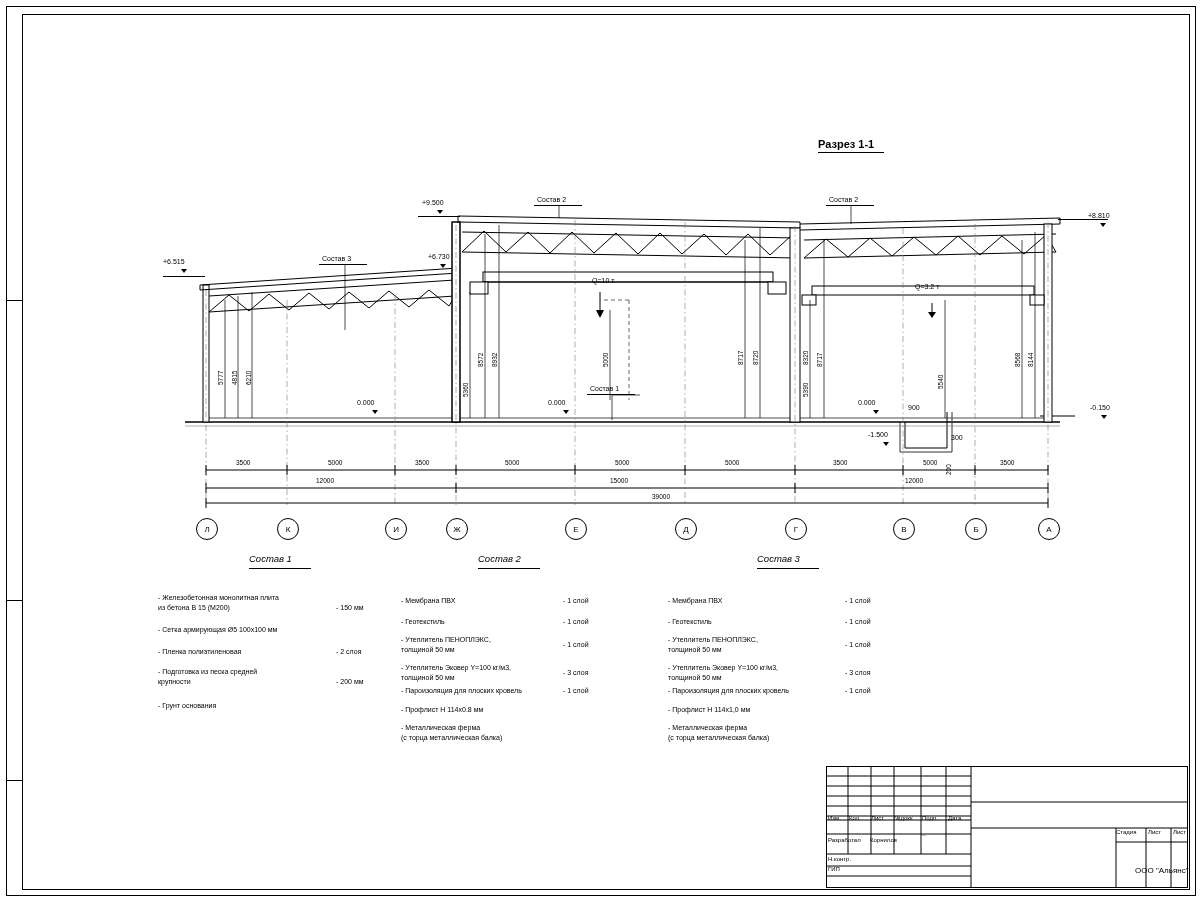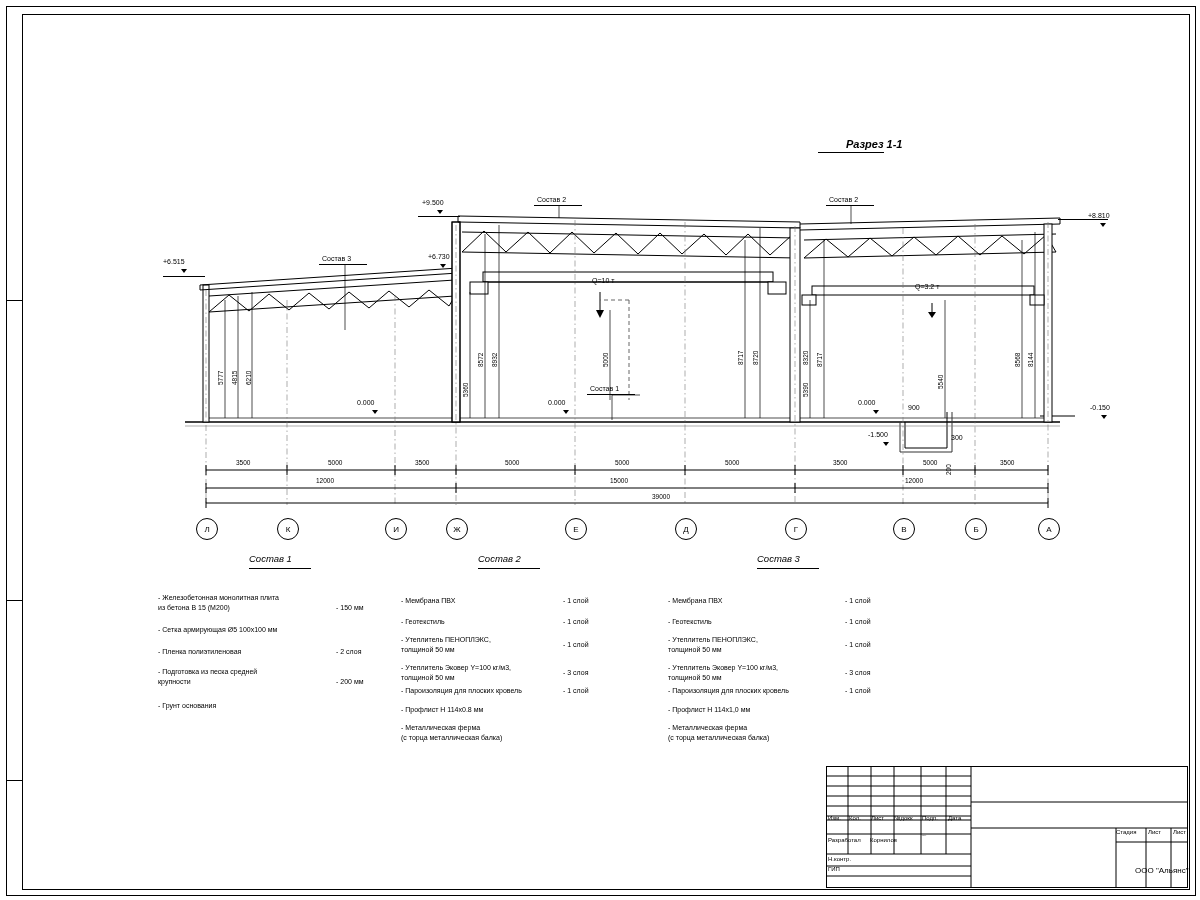--- a/index.html
+++ b/index.html
@@ -2,21 +2,21 @@
 <html><head>
 <meta charset="utf-8">
 <style>
   html,body{margin:0;padding:0;background:#ffffff;}
   body{width:1200px;height:900px;position:relative;font-family:"Liberation Sans",sans-serif;color:#000;}
   .sheet{position:absolute;left:0;top:0;width:1200px;height:900px;background:#fff;}
   .frame-outer{position:absolute;left:6px;top:6px;width:1188px;height:888px;border:1px solid #000;}
   .frame-inner{position:absolute;left:22px;top:14px;width:1166px;height:874px;border:1px solid #000;}
   .frame-tick{position:absolute;left:6px;width:16px;height:0;border-top:1px solid #000;}
 
-  .title{position:absolute;font-style:italic;font-weight:bold;font-size:11px;margin-left:28px;}
+  .title{position:absolute;font-weight:bold;font-size:11px;}
   .lbl{position:absolute;font-size:7px;white-space:nowrap;}
   .vlbl{position:absolute;font-size:6.5px;white-space:nowrap;transform:rotate(-90deg);transform-origin:left bottom;}
   .ln{position:absolute;background:#000;}
 
   .axcircle{position:absolute;width:20px;height:20px;border:1px solid #000;border-radius:50%;
             font-size:8px;display:flex;align-items:center;justify-content:center;background:#fff;}
 
   .spec-head{position:absolute;font-style:italic;font-size:9.5px;}
   .spec{position:absolute;font-size:7px;white-space:nowrap;}
   .spec-val{position:absolute;font-size:7px;white-space:nowrap;}

